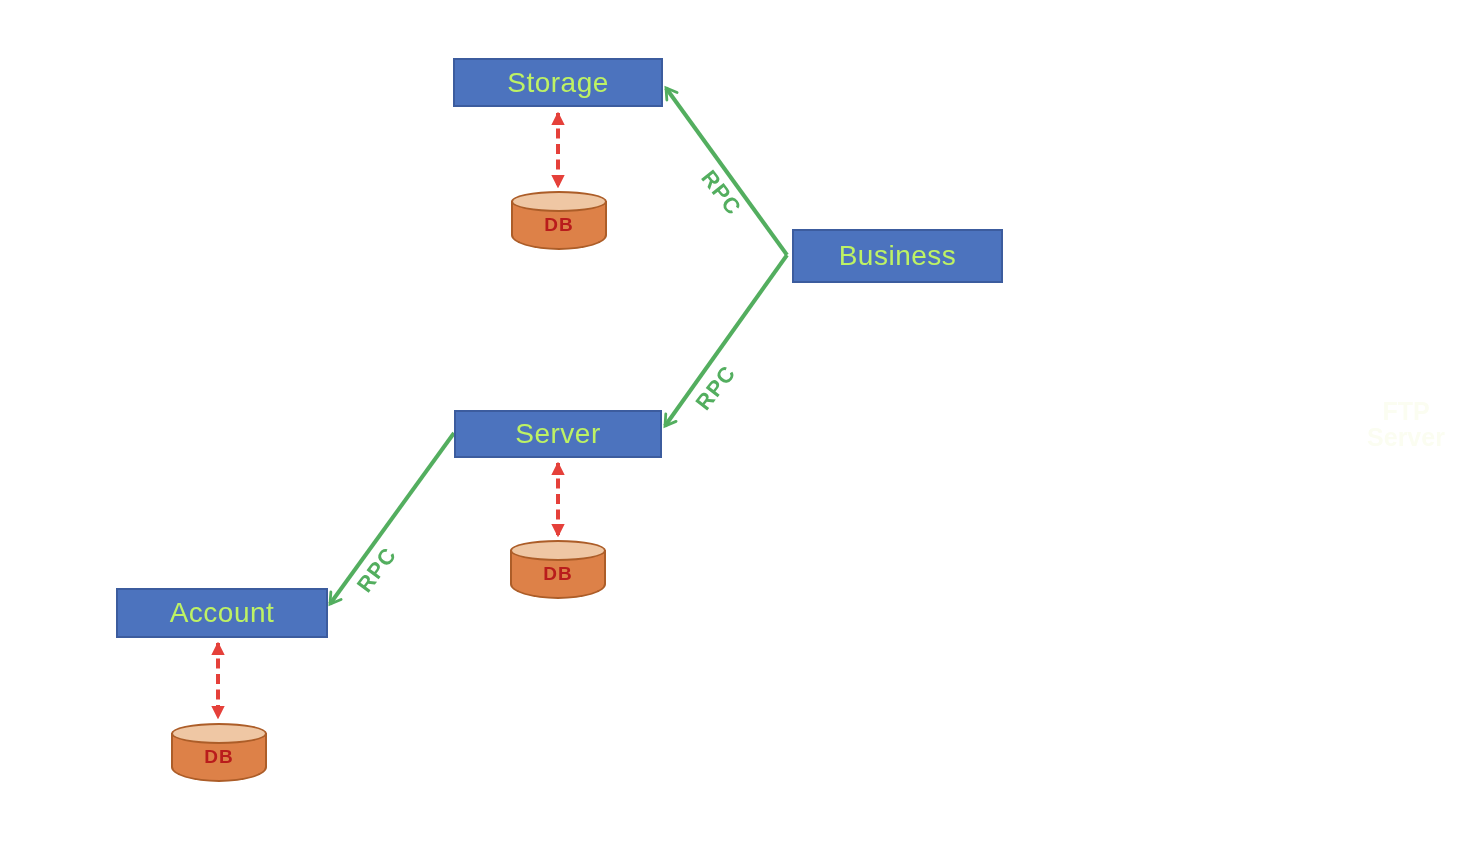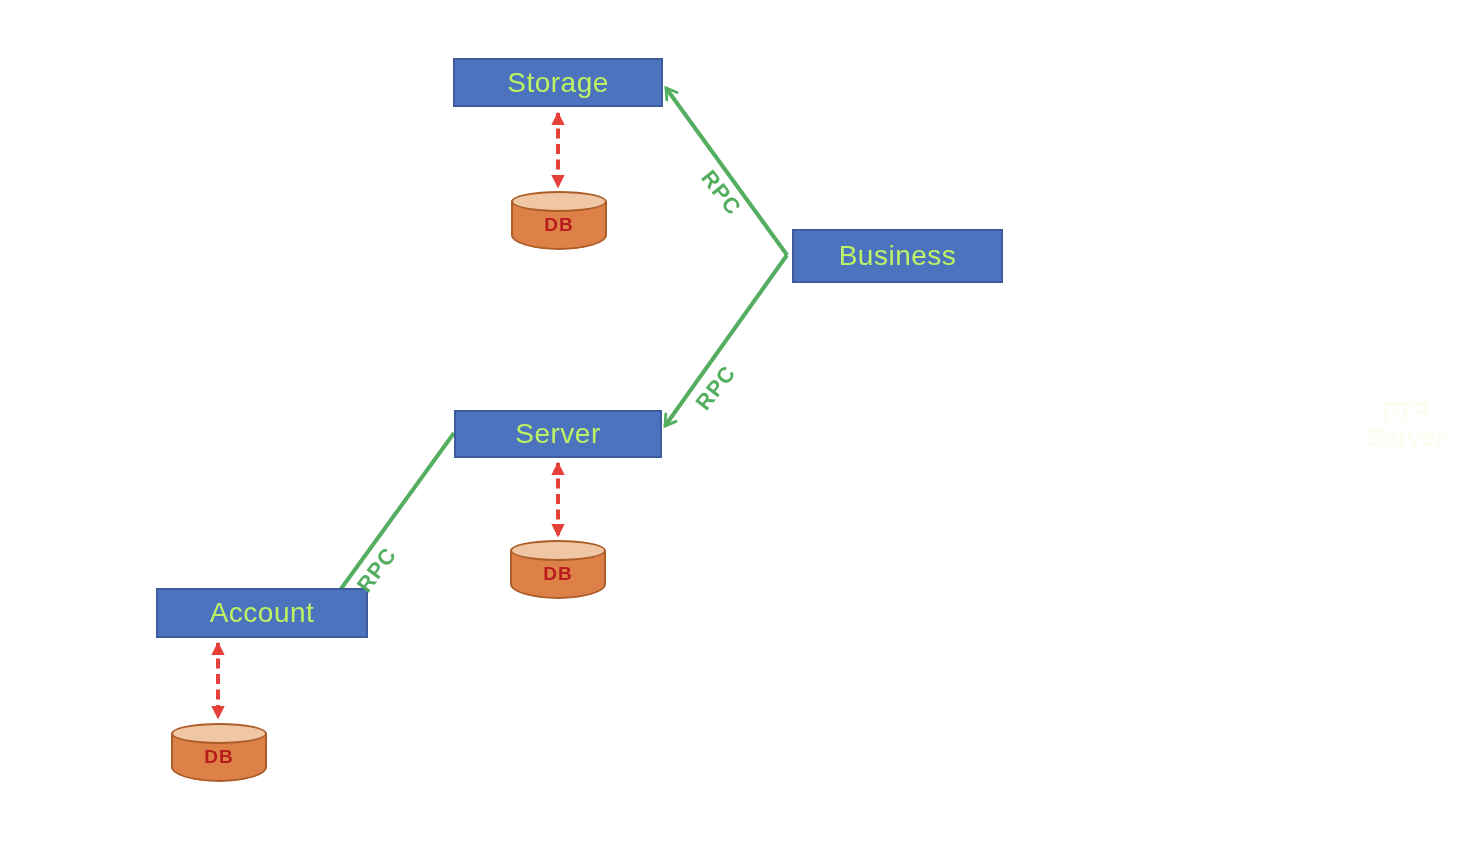--- a/index.html
+++ b/index.html
@@ -44,21 +44,21 @@
     display: flex;
     align-items: center;
     justify-content: center;
     color: #bef264;
     font-size: 28px;
     letter-spacing: 0.5px;
   }
   .node-storage  { left: 453px; top: 58px;  width: 210px; height: 49px; }
   .node-business { left: 792px; top: 229px; width: 211px; height: 54px; }
   .node-order    { left: 454px; top: 410px; width: 208px; height: 48px; }
-  .node-account  { left: 116px; top: 588px; width: 212px; height: 50px; margin-left: 40px; }
+  .node-account  { left: 116px; top: 588px; width: 212px; height: 50px; }
 
   .db {
     position: absolute;
     width: 96px;
     height: 59px;
   }
   .db-1 { left: 511px; top: 191px; }
   .db-2 { left: 510px; top: 540px; }
   .db-3 { left: 171px; top: 723px; }
   .db-body {

